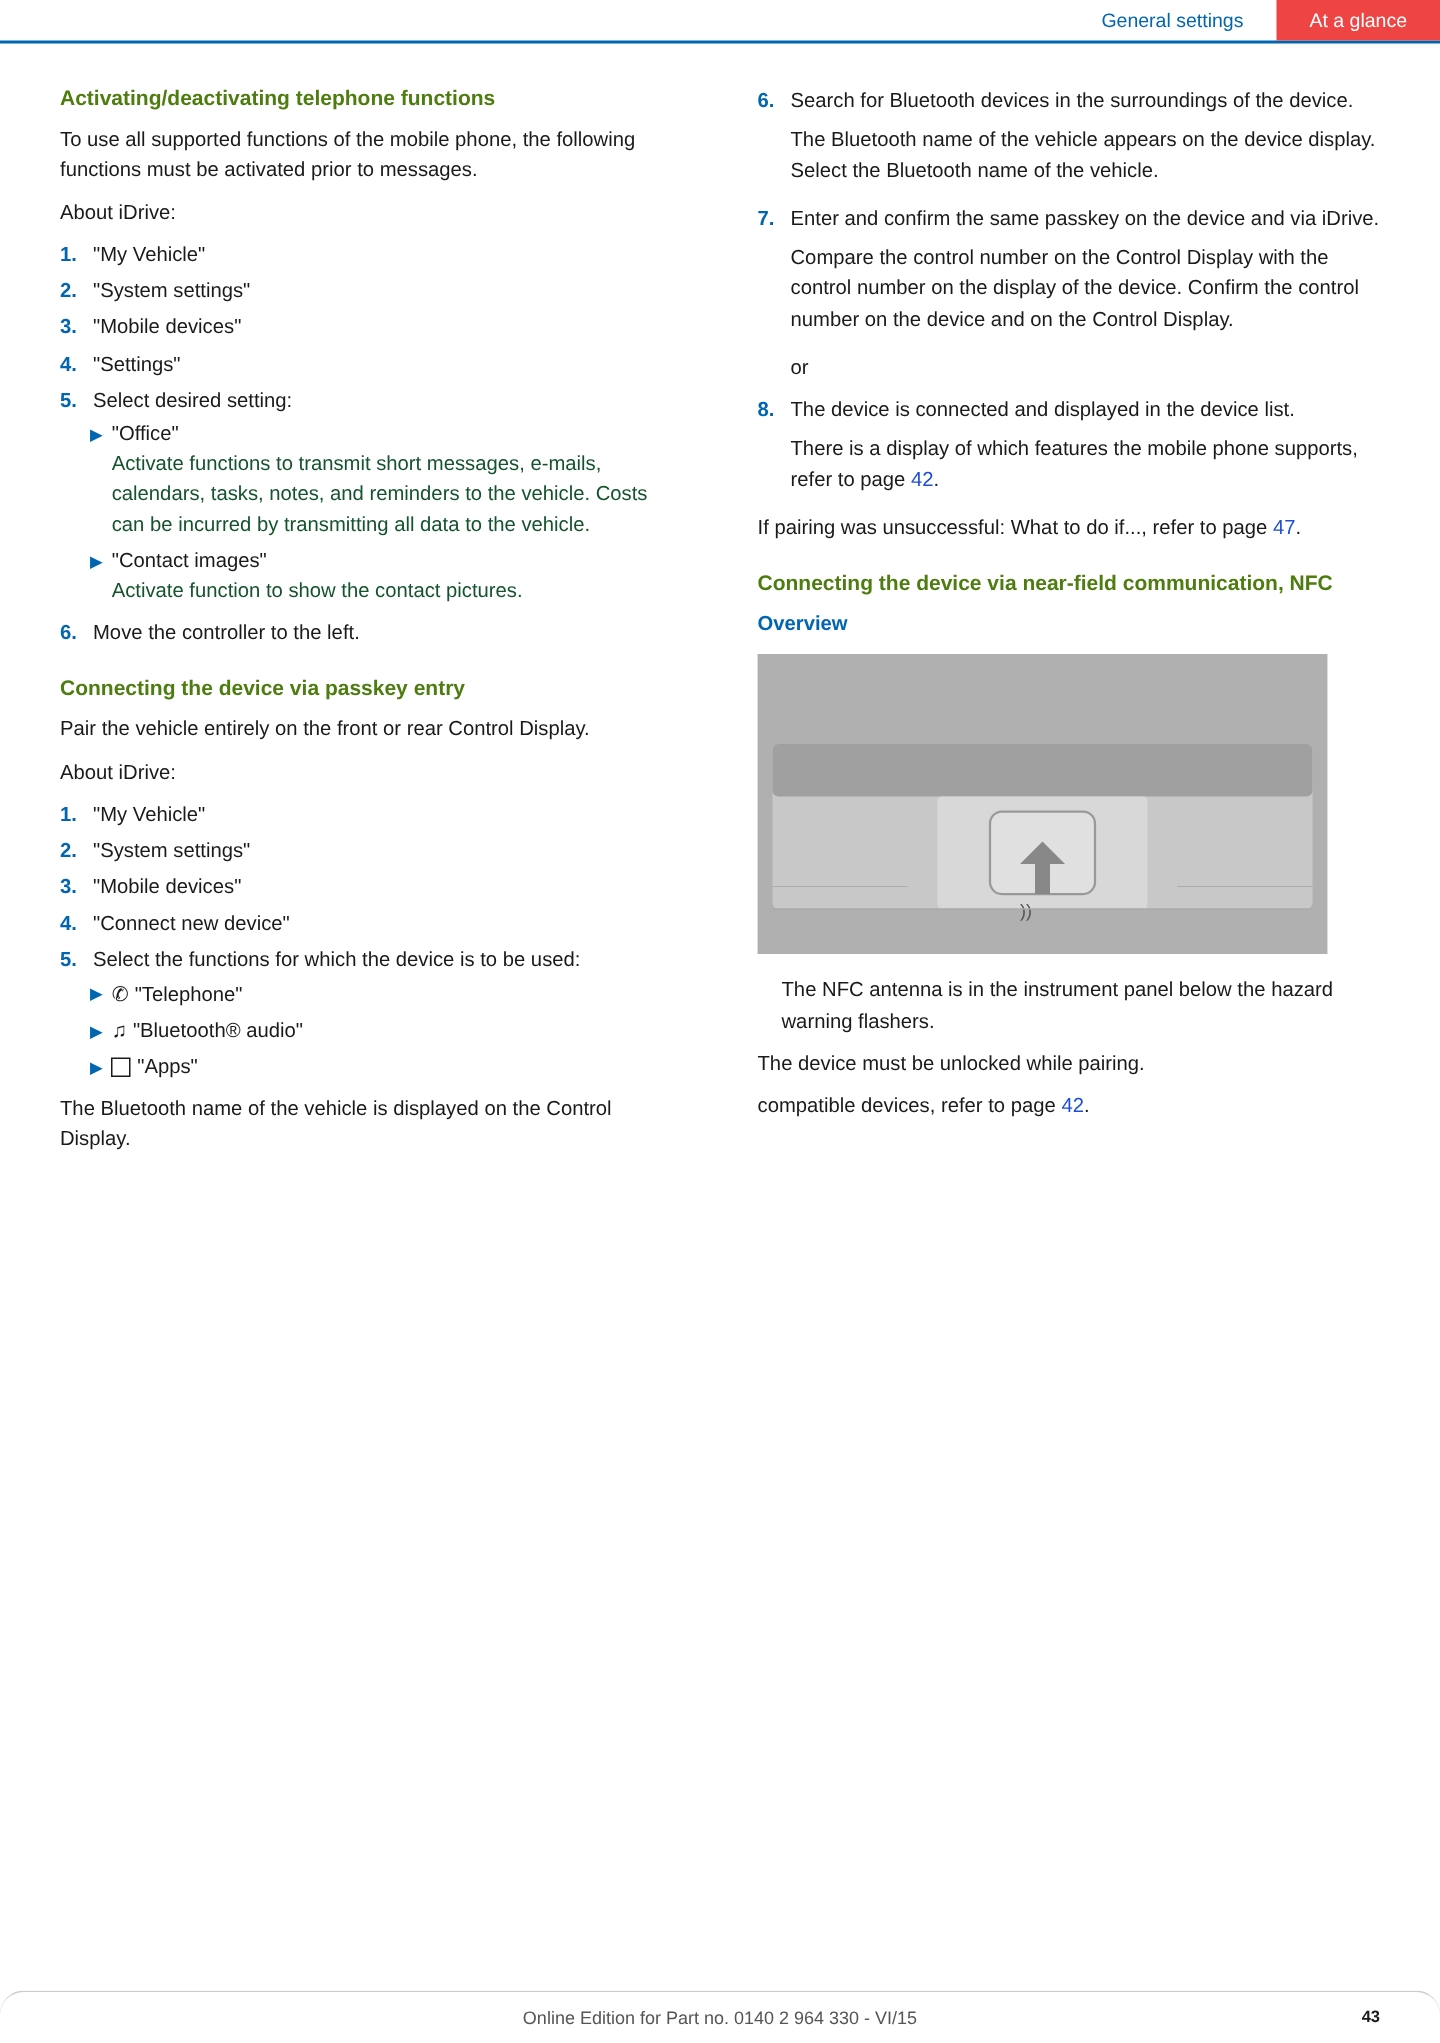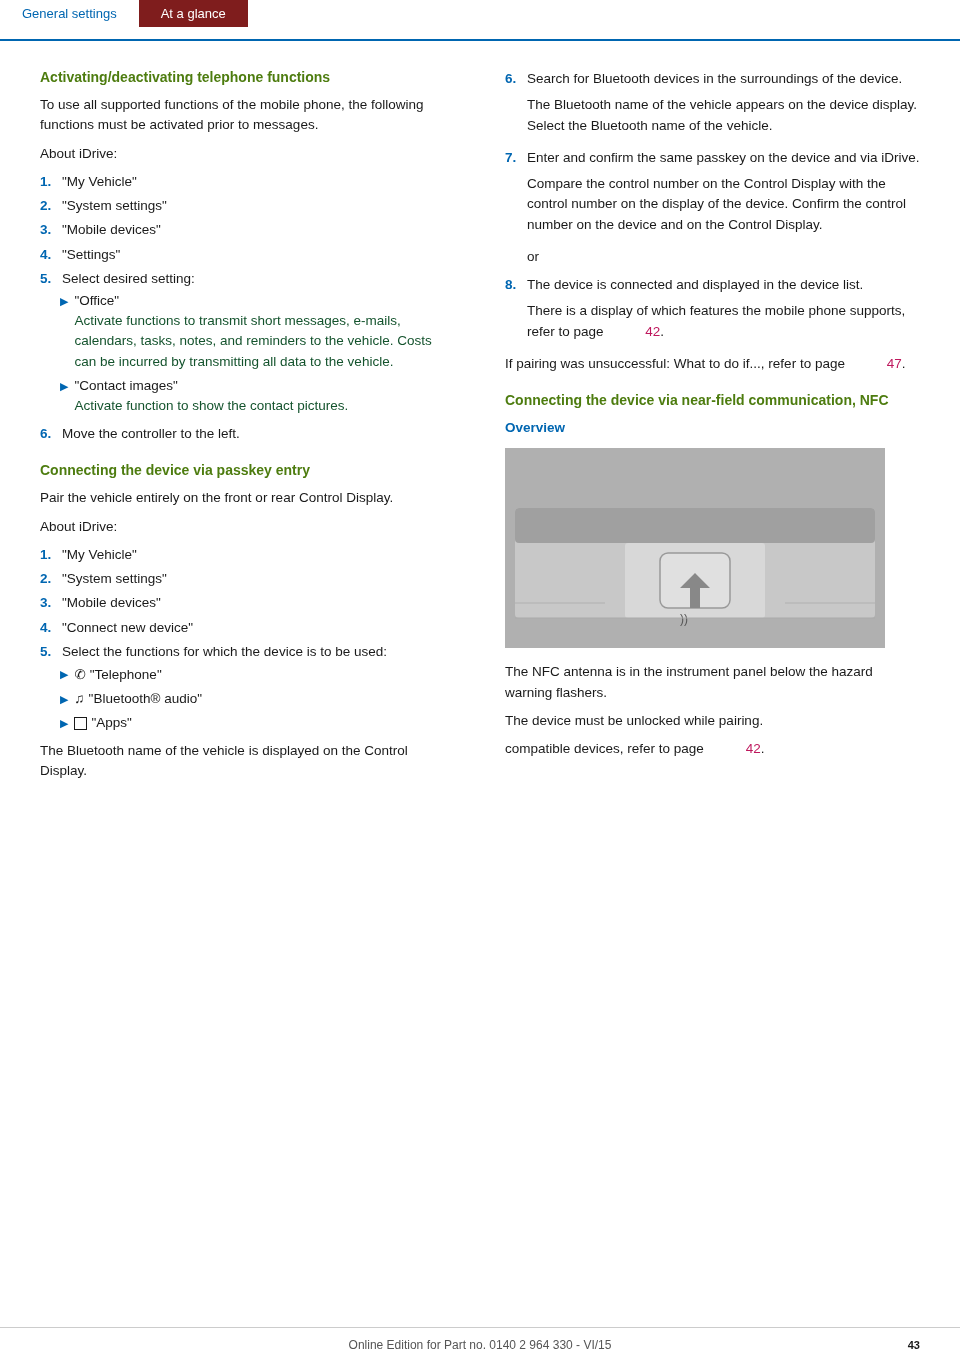--- a/index.html
+++ b/index.html
@@ -9,35 +9,36 @@
       color: #1a1a1a;
       background: #fff;
       width: 960px;
       min-height: 1362px;
       position: relative;
     }
 
     
     .header {
       display: flex;
+      justify-content: flex-end;
       align-items: center;
       border-bottom: 2px solid #0066b1;
-      padding-bottom: 12px;
+      padding-bottom: 0;
       margin-bottom: 0;
     }
     .header-tabs {
       display: flex;
     }
     .header-tab {
       padding: 6px 22px;
       font-size: 13px;
       color: #0066b1;
     }
     .header-tab.active {
-      background: #7f1d1d;
+      background: #ef4444;
       color: #fff;
     }
 
     
     .main-content {
       display: flex;
       padding: 28px 40px 20px 40px;
       gap: 30px;
     }
     .left-col {
@@ -96,23 +97,22 @@
       margin-bottom: 3px;
     }
     .sub-item-desc {
       margin-left: 0;
       color: #14532d;
       line-height: 1.5;
       font-size: 13.5px;
     }
 
     .link-blue {
-      color: #be185d;
+      color: #1d4ed8;
       text-decoration: none;
-      margin-left: 38px;
     }
 
     
     .nfc-image {
       width: 100%;
       max-width: 380px;
       height: 200px;
       background: #c8c8c8;
       margin: 10px 0 14px 0;
       display: flex;
@@ -132,20 +132,21 @@
       bottom: 0;
       left: 0;
       right: 0;
       border-top: 1px solid #ccc;
       display: flex;
       align-items: center;
       justify-content: center;
       padding: 10px 40px;
       font-size: 12px;
       color: #555;
+      border-radius: 16px;
     }
     .footer .page-num {
       position: absolute;
       right: 40px;
       font-size: 11px;
       font-weight: bold;
       color: #1a1a1a;
     }
 
     .section-gap {
@@ -324,21 +325,21 @@
           <polygon points="190,125 175,140 185,140 185,160 195,160 195,140 205,140" fill="#888"></polygon>
 
           <text x="175" y="175" font-size="12" fill="#555" font-family="Arial">))</text>
 
           <line x1="10" y1="170" x2="370" y2="170" stroke="#aaa" stroke-width="1"></line>
           <line x1="10" y1="155" x2="100" y2="155" stroke="#aaa" stroke-width="0.8"></line>
           <line x1="280" y1="155" x2="370" y2="155" stroke="#aaa" stroke-width="0.8"></line>
         </svg>
       </div>
 
-      <p style="margin-bottom:8px;">The NFC antenna is in the instrument panel below the hazard warning flashers.</p>
+      <p style="margin-bottom:8px;margin-left:16px;">The NFC antenna is in the instrument panel below the hazard warning flashers.</p>
       <p style="margin-bottom:8px;">The device must be unlocked while pairing.</p>
       <p>
         <span>compatible devices, refer to page</span> <a class="link-blue" href="#">42</a><span>.</span>
       </p>
     </div>
 
   </div>
 </div>
 
 <div class="footer">

